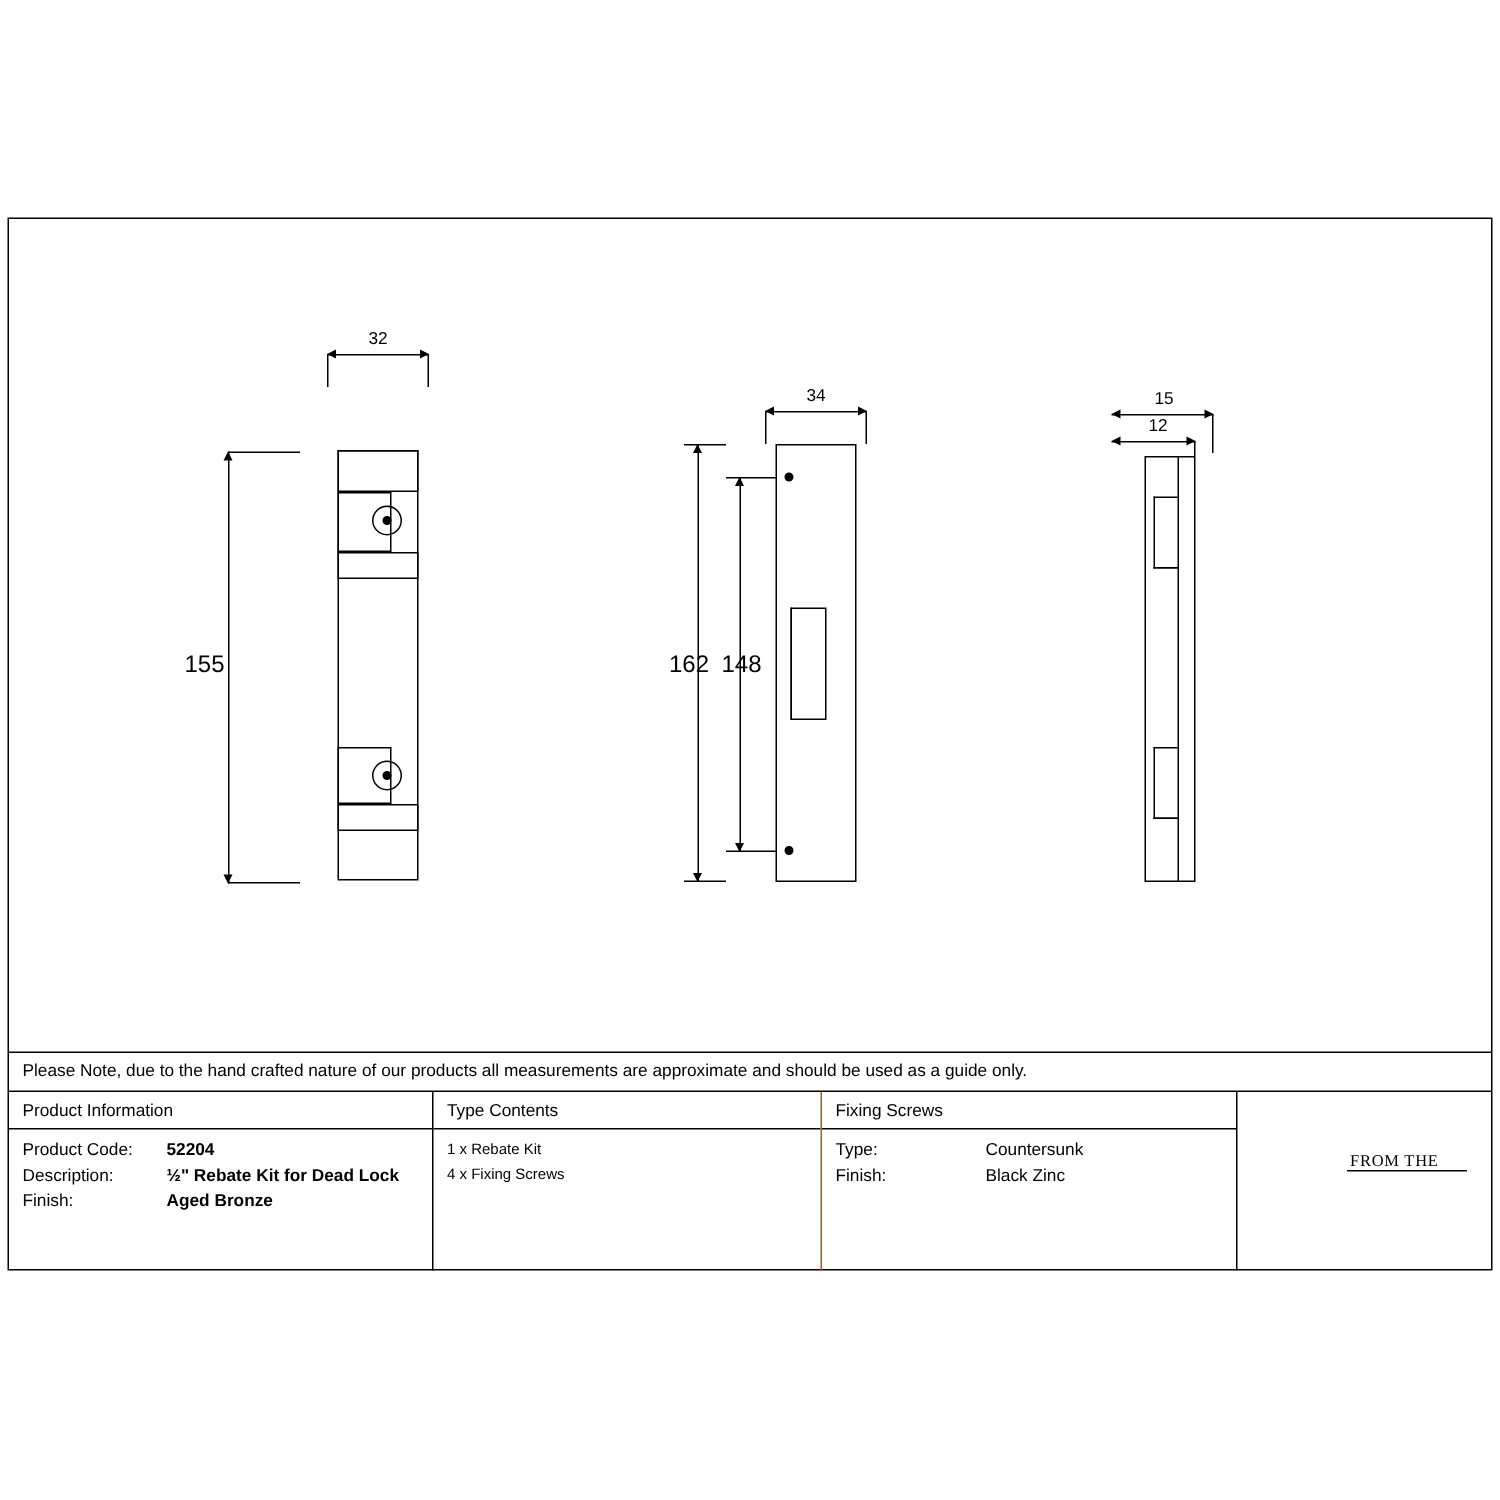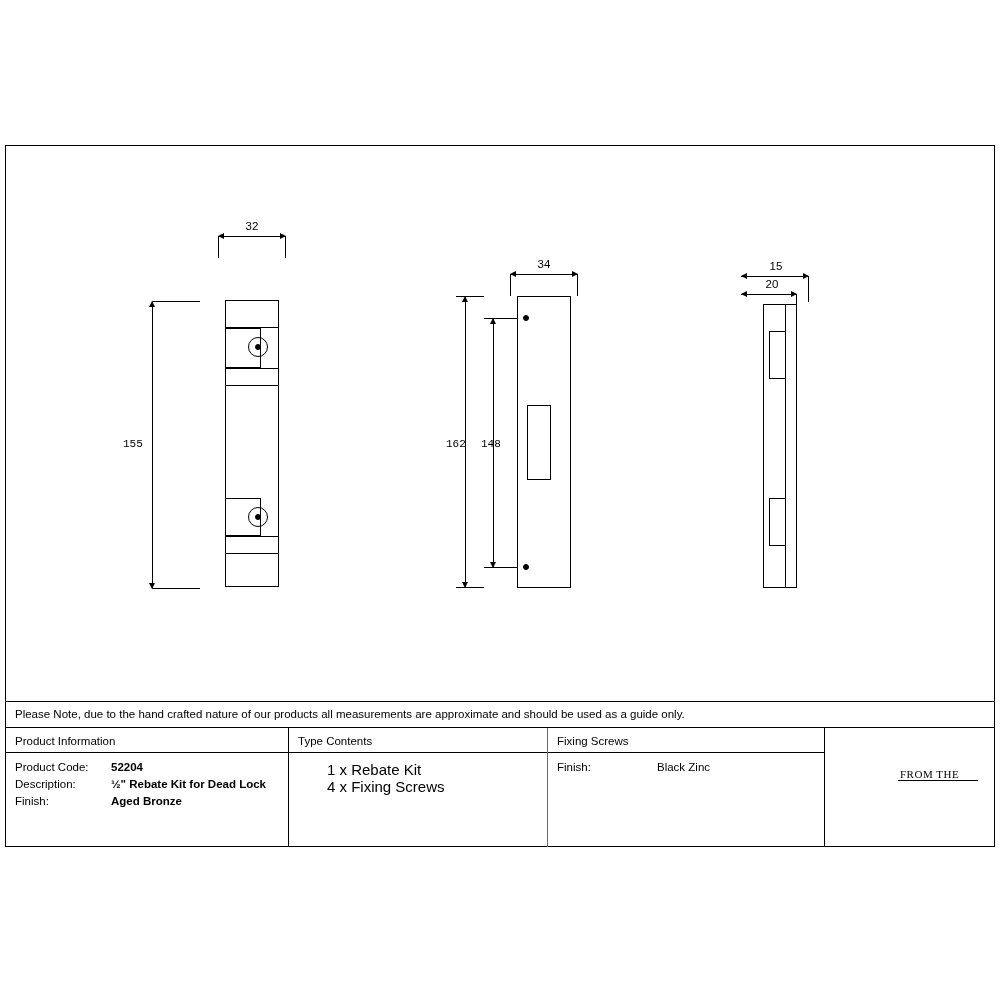--- a/index.html
+++ b/index.html
@@ -10,21 +10,21 @@
   .frame{position:absolute;left:5px;top:145px;width:990px;height:702px;border:1px solid #000;box-sizing:border-box;}
 
   
   .canvas{position:absolute;left:0;top:0;width:988px;height:555px;}
 
   
   .ln{position:absolute;background:#000;}
   .hl{height:1px;}
   .vl{width:1px;}
   .box{position:absolute;border:1px solid #000;box-sizing:border-box;}
-  .lbl{position:absolute;font-size:11px;line-height:12px;white-space:nowrap;font-family:Liberation Mono, monospace;}
+  .lbl{position:absolute;font-size:16px;line-height:12px;white-space:nowrap;}
   .lbl-c{position:absolute;font-size:11.5px;line-height:12px;white-space:nowrap;text-align:center;}
 
   
   .ah-l,.ah-r{position:absolute;width:0;height:0;}
   .ah-l{border-top:3px solid transparent;border-bottom:3px solid transparent;border-right:6px solid #000;}
   .ah-r{border-top:3px solid transparent;border-bottom:3px solid transparent;border-left:6px solid #000;}
   .ah-u{position:absolute;width:0;height:0;border-left:3px solid transparent;border-right:3px solid transparent;border-bottom:6px solid #000;}
   .ah-d{position:absolute;width:0;height:0;border-left:3px solid transparent;border-right:3px solid transparent;border-top:6px solid #000;}
 
   
@@ -39,21 +39,21 @@
   .c3{left:541px;width:277px;border-left:1px solid #a16207;}
   .c4{left:818px;width:170px;border-left:1px solid #000;}
   .hdr{position:absolute;left:9px;top:7px;font-size:11.5px;}
   .hsep{position:absolute;left:0;top:24px;width:100%;height:1px;background:#000;}
   .rowwrap{position:absolute;left:9px;top:33px;right:4px;}
   .row{position:relative;height:17px;font-size:11.5px;text-decoration:underline;}
   .k{position:absolute;left:0;top:0;}
   .v{position:absolute;top:0;font-weight:bold;}
   .c1 .v{left:96px;}
   .c3 .v{left:100px;font-weight:normal;}
-  .plain{position:relative;height:17px;font-size:15px;margin-left:29px;}
+  .plain{position:relative;height:17px;font-size:10px;}
 
   
   .logo{position:absolute;left:0;top:0;width:170px;height:119px;}
   .logo-from{position:absolute;left:75px;top:40px;font-size:11px;font-family:"Liberation Serif",serif;letter-spacing:.5px;}
   .logo-anvil{position:absolute;left:18px;top:48px;font-size:44px;font-family:"Liberation Serif",serif;font-weight:bold;letter-spacing:-1px;}
   .logo-rule{position:absolute;left:73px;top:52px;width:80px;height:1px;background:#000;}
 </style>
 </head>
 <body>
 
@@ -130,21 +130,21 @@
         <div class="ln hl" style="left:735px;top:130px;width:68px;"></div>
         <div class="ah-l" style="left:735px;top:127px;"></div>
         <div class="ah-r" style="left:797px;top:127px;"></div>
         <div class="ln vl" style="left:802px;top:130px;height:26px;"></div>
         <div class="lbl-c" style="left:740px;top:114px;width:60px;">15</div>
 
         <div class="ln hl" style="left:735px;top:148px;width:56px;"></div>
         <div class="ah-l" style="left:735px;top:145px;"></div>
         <div class="ah-r" style="left:785px;top:145px;"></div>
         <div class="ln vl" style="left:790px;top:148px;height:10px;"></div>
-        <div class="lbl-c" style="left:738px;top:132px;width:56px;">20</div>
+        <div class="lbl-c" style="left:738px;top:132px;width:56px;">12</div>
 
         <div class="box" style="left:757px;top:158px;width:34px;height:284px;"></div>
         <div class="ln vl" style="left:779px;top:158px;height:284px;"></div>
 
         <div class="box" style="left:763px;top:185px;width:16px;height:48px;border-right:none;"></div>
         <div class="ln hl" style="left:763px;top:232px;width:17px;"></div>
 
         <div class="box" style="left:763px;top:352px;width:16px;height:48px;border-right:none;"></div>
         <div class="ln hl" style="left:763px;top:399px;width:17px;"></div>
       </div>
@@ -183,20 +183,24 @@
           <div class="plain">1 x Rebate Kit</div>
           <div class="plain">4 x Fixing Screws</div>
         </div>
       </div>
 
       <div class="col c3">
         <div class="hdr">Fixing Screws</div>
         <div class="hsep"></div>
         <div class="rowwrap">
           <div class="row">
+            <span class="k">Type:</span>
+            <span class="v">Countersunk</span>
+          </div>
+          <div class="row">
             <span class="k">Finish:</span>
             <span class="v">Black Zinc</span>
           </div>
         </div>
       </div>
 
       <div class="col c4">
         <div class="logo">
           <div class="logo-from">FROM THE</div>
           <div class="logo-rule"></div>

